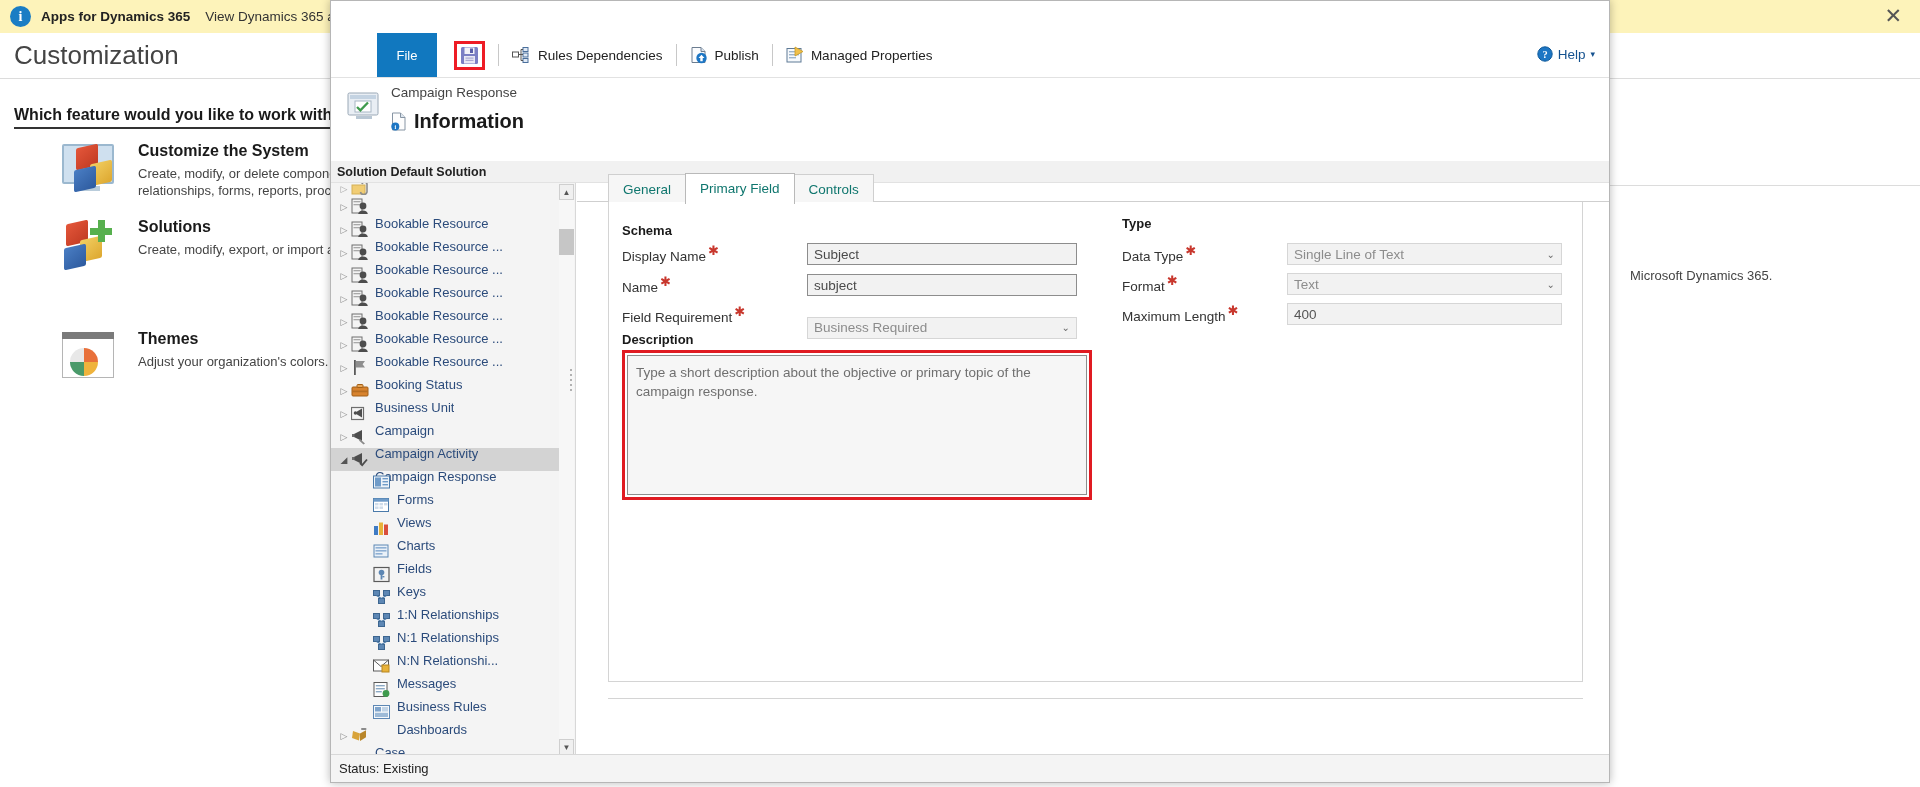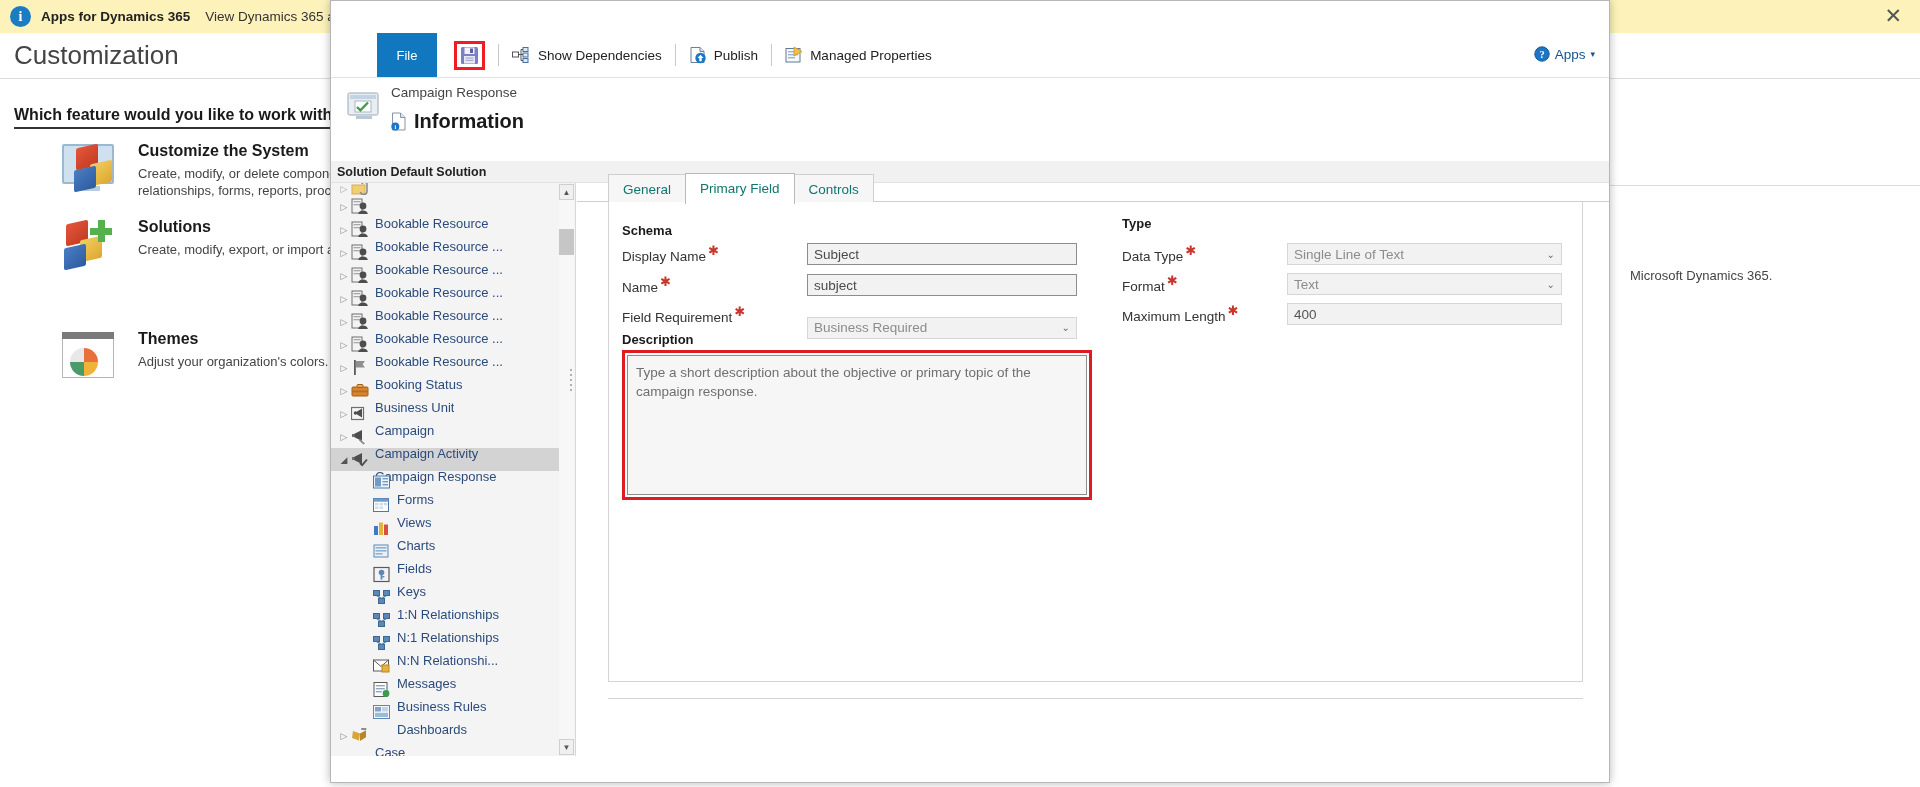--- a/index.html
+++ b/index.html
@@ -291,21 +291,21 @@
       </div>
       <div class="rb-sep"></div>
       <div class="rb-btn">
         <svg class="ico" width="19" height="17" viewBox="0 0 19 17">
           <rect x="0.5" y="5" width="6" height="5" fill="#fff" stroke="#555" stroke-width="1"></rect>
           <rect x="11" y="0.5" width="5" height="4" fill="#dfe9f5" stroke="#4a6f9c" stroke-width="1"></rect>
           <rect x="11" y="6" width="5" height="4" fill="#dfe9f5" stroke="#4a6f9c" stroke-width="1"></rect>
           <rect x="11" y="11.5" width="5" height="4" fill="#dfe9f5" stroke="#4a6f9c" stroke-width="1"></rect>
           <path d="M6.5 7.5 H9 V2.5 H11 M9 7.5 H11 M9 7.5 V13.5 H11" stroke="#555" fill="none" stroke-width="1"></path>
         </svg>
-        <span class="lbl">Show Dependencies</span>
+        <span class="lbl">Rules Dependencies</span>
       </div>
       <div class="rb-sep"></div>
       <div class="rb-btn">
         <svg class="ico" width="18" height="18" viewBox="0 0 18 18">
           <path d="M2 1.5 h9 l4 4 v11 h-13 z" fill="#fbfcfe" stroke="#6c7d90" stroke-width="1"></path>
           <path d="M11 1.5 v4 h4" fill="#d7e2ee" stroke="#6c7d90" stroke-width="1"></path>
           <circle cx="11.5" cy="12" r="5.2" fill="#1d76c4"></circle>
           <path d="M11.5 8.8 l3 3.3 h-1.8 v3.1 h-2.4 v-3.1 h-1.8 z" fill="#fff"></path>
         </svg>
         <span class="lbl">Publish</span>
@@ -322,21 +322,21 @@
         <span class="lbl">Managed Properties</span>
       </div>
     </div>
   </div>
 
   <div class="help-zone">
     <svg class="ico" width="16" height="16" viewBox="0 0 16 16">
       <circle cx="8" cy="8" r="7.2" fill="#1d76c4" stroke="#0f5a9a" stroke-width="1"></circle>
       <text x="8" y="12" font-size="10.5" font-family="Liberation Serif, serif" fill="#fff" text-anchor="middle" font-weight="bold">?</text>
     </svg>
-    <span class="htxt">Apps</span>
+    <span class="htxt">Help</span>
     <span class="hcaret">▾</span>
   </div>
   <div class="ribbon-underline"></div>
 
   <div class="ent-head">
     <div class="ent-icon">
       <svg class="ico" width="34" height="30" viewBox="0 0 34 30">
         <rect x="1" y="2" width="30" height="22" rx="1.5" fill="#e9eef4" stroke="#9aa8b6" stroke-width="1"></rect>
         <rect x="3" y="4" width="26" height="4" fill="#c4d3e2"></rect>
         <rect x="8" y="10" width="16" height="11" fill="#fff" stroke="#a8b6c4" stroke-width="1"></rect>
@@ -722,13 +722,16 @@
       </div>
 
       <div class="sec-title" style="left:13px; top:130px;">Description</div>
       <div class="desc-box">
         <div class="desc-inner">Type a short description about the objective or primary topic of the campaign response.</div>
       </div>
     </div>
     <div class="panel-footrule"></div>
   </div>
 
+  <div class="statusbar">
+    <span>Status: Existing</span>
+  </div>
 </div>
 
 </body></html>

